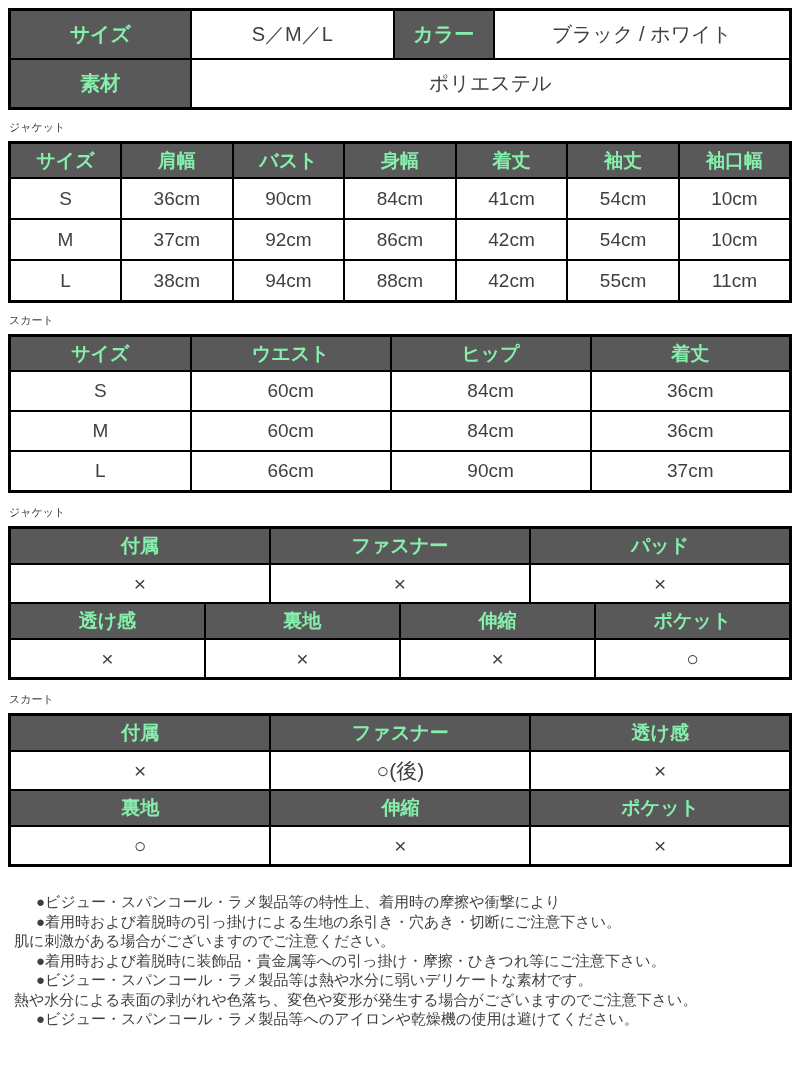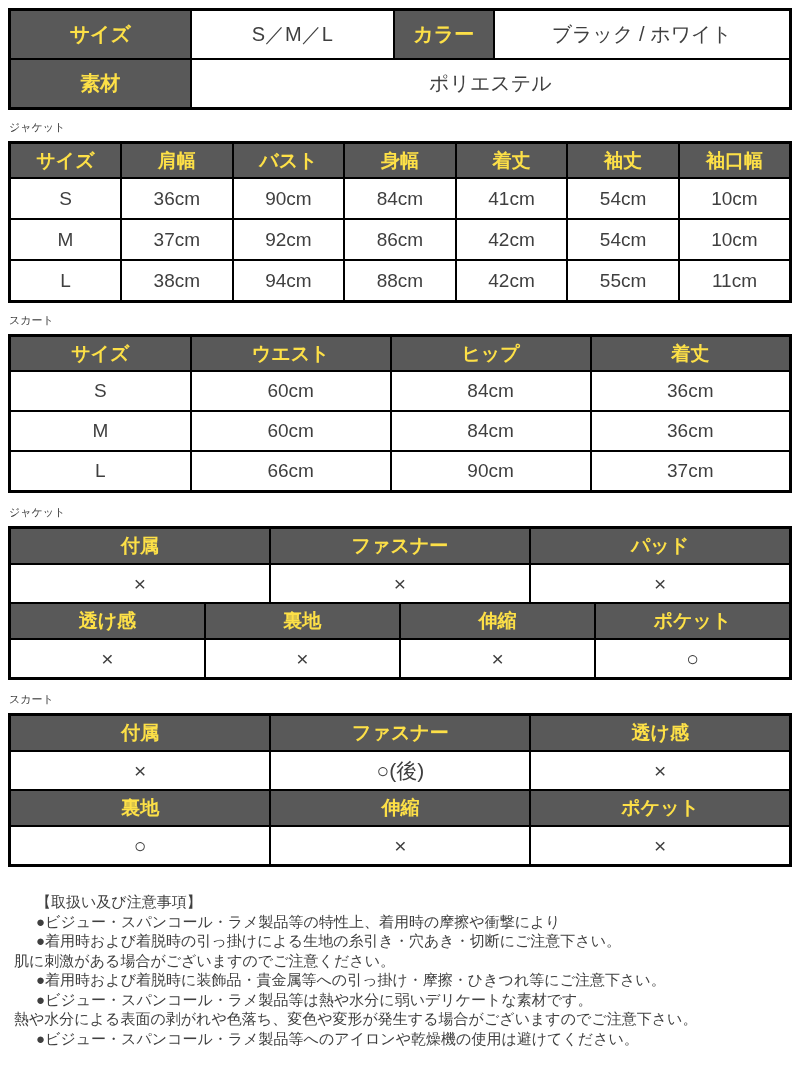--- a/index.html
+++ b/index.html
@@ -18,21 +18,21 @@
   td{
     border:2px solid #000;
     text-align:center;
     vertical-align:middle;
     color:#3f3f3f;
     overflow:hidden;
     white-space:nowrap;
   }
   .hd{
     background:#595959;
-    color:#fde047;
+    color:#86efac;
     font-weight:bold;
   }
   
   .spec-t td{height:45px;font-size:20px;}
   
   .size-t td{font-size:19px;}
   .size-t tr.h td{height:31px;font-size:19px;}
   .size-t tr.d td{height:37px;}
   .skirt-size tr.d td{height:36px;}
   
@@ -227,21 +227,20 @@
     </tr>
     <tr class="v">
       <td>○</td>
       <td>×</td>
       <td>×</td>
     </tr>
   </tbody>
     </table>
 
   <div class="notes">
-    <div class="note-line ind">【取扱い及び注意事項】</div>
     <div class="note-line ind">●ビジュー・スパンコール・ラメ製品等の特性上、着用時の摩擦や衝撃により</div>
     <div class="note-line ind">●着用時および着脱時の引っ掛けによる生地の糸引き・穴あき・切断にご注意下さい。</div>
     <div class="note-line">肌に刺激がある場合がございますのでご注意ください。</div>
     <div class="note-line ind">●着用時および着脱時に装飾品・貴金属等への引っ掛け・摩擦・ひきつれ等にご注意下さい。</div>
     <div class="note-line ind">●ビジュー・スパンコール・ラメ製品等は熱や水分に弱いデリケートな素材です。</div>
     <div class="note-line">熱や水分による表面の剥がれや色落ち、変色や変形が発生する場合がございますのでご注意下さい。</div>
     <div class="note-line ind">●ビジュー・スパンコール・ラメ製品等へのアイロンや乾燥機の使用は避けてください。</div>
 
   </div>
 

